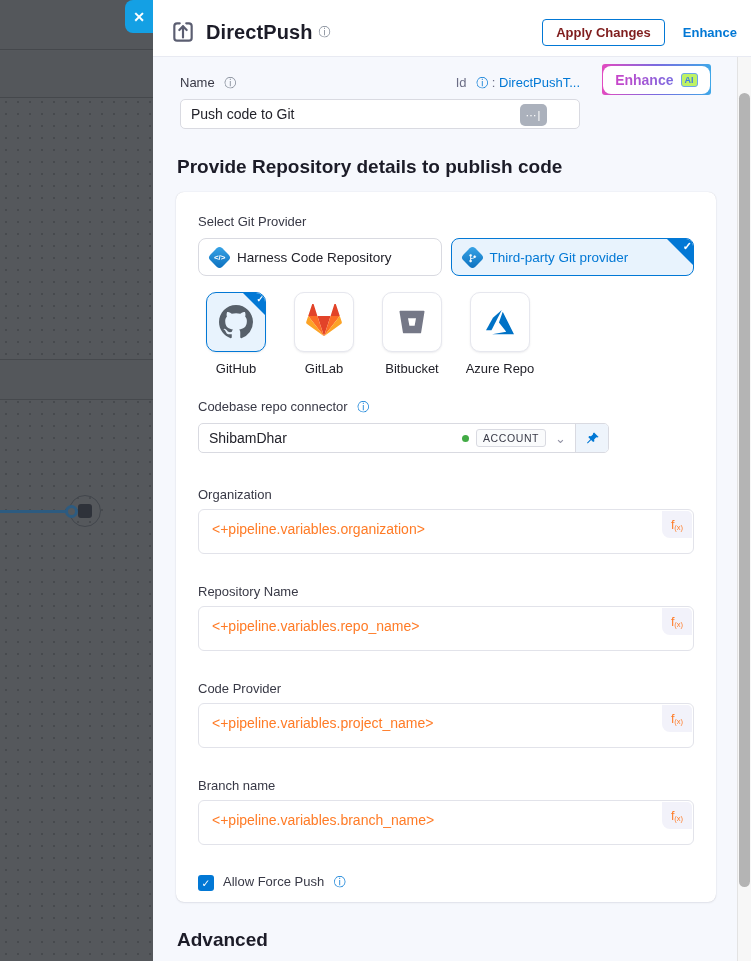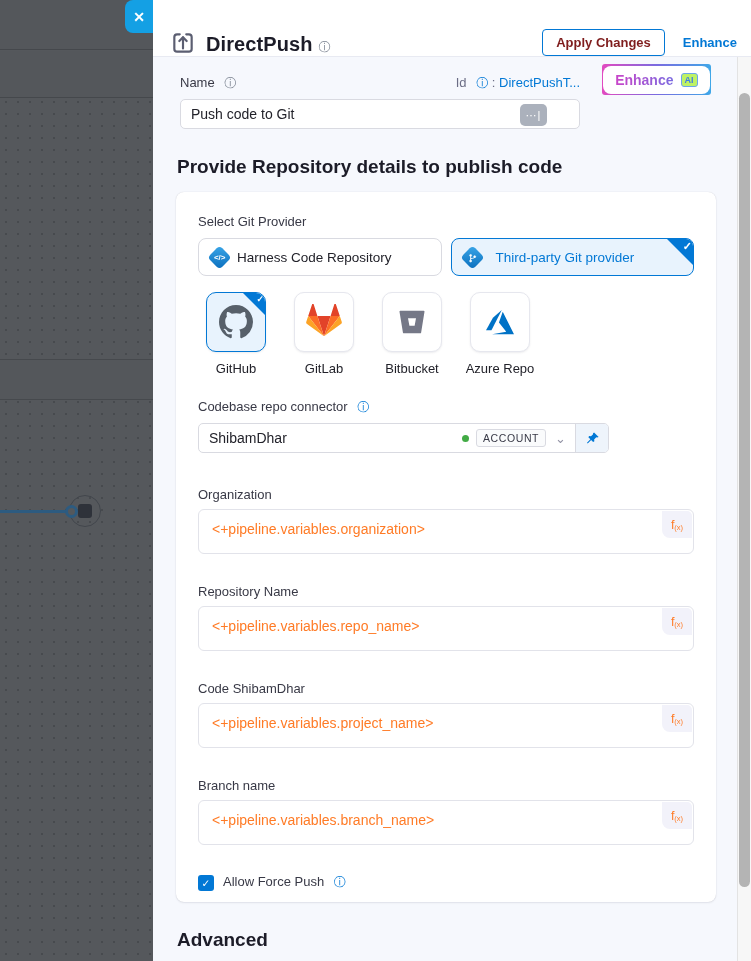--- a/index.html
+++ b/index.html
@@ -16,21 +16,21 @@
   .canvas-band  { position:absolute; left:0; top:359px; width:153px; height:41px; background:#54575b; border-top:1px solid #46494d; border-bottom:1px solid #46494d; }
   .node-line { position:absolute; left:0; top:510px; width:68px; height:3px; background:#2d5b80; }
   .node-ring { position:absolute; left:65px; top:505px; width:13px; height:13px; border:3px solid #2d5b80; border-radius:50%; background:#54585c; }
   .node-circle { position:absolute; left:69px; top:495px; width:32px; height:32px; border:1.5px solid #42464c; border-radius:50%; }
   .node-square { position:absolute; left:78px; top:504px; width:14px; height:14px; background:#2e323a; border-radius:3px; }
   .close-btn { position:absolute; left:125px; top:0; width:28px; height:33px; background:#14a0e4; border-radius:8px 0 0 8px;
     display:flex; align-items:center; justify-content:center; color:#fff; font-size:14px; font-weight:bold; cursor:pointer; }
 
   
   .panel { position:absolute; left:153px; top:0; right:0; bottom:0; background:#ffffff; display:flex; flex-direction:column; }
-  .panel-header { height:57px; flex:0 0 57px; display:flex; align-items:flex-end; padding:8px 14px 0 17px; background:#fff; border-bottom:1px solid #e8eaf2; }
+  .panel-header { height:57px; flex:0 0 57px; display:flex; align-items:center; padding:8px 14px 0 17px; background:#fff; border-bottom:1px solid #e8eaf2; }
   .step-icon { width:26px; height:26px; margin-right:10px; color:#5b5e71; }
   .step-title { font-size:20px; font-weight:700; color:#1c1c28; letter-spacing:.1px; }
   .info-i { font-size:12px; color:#7d8592; margin-left:6px; font-style:normal; }
   .info-i.blue { color:#0278d5; }
   .header-actions { margin-left:auto; display:flex; align-items:center; gap:18px; }
   .btn-outline { border:1px solid #0278d5; color:#7f1d1d; background:#fff; border-radius:4px; padding:5px 13px; font-size:13px; font-weight:600; cursor:pointer; font-family:inherit; }
   .link-btn { color:#0278d5; font-size:13px; font-weight:600; background:none; border:none; cursor:pointer; font-family:inherit; }
 
   .scroll { flex:1; position:relative; background:#f6f8fd; overflow:hidden; }
   .scrollbar-track { position:absolute; right:0; top:0; bottom:0; width:14px; background:#f7f7f7; border-left:1px solid #e3e3e3; }
@@ -57,21 +57,21 @@
   .card { margin:14px 21px 0 23px; background:#fff; border-radius:8px; box-shadow:0 0 1px rgba(40,41,61,.2), 0 1px 2px rgba(96,97,112,.12); padding:22px 22px 0 22px; }
   .card.repo { height:710px; }
 
   .sub-label { font-size:13px; color:#383946; }
 
   
   .opt-row { display:flex; gap:9px; margin-top:9px; }
   .opt-card { flex:1; height:38px; background:#fff; border:1px solid #d9dae1; border-radius:8px; display:flex; align-items:center; padding:0 12px; gap:9px; cursor:pointer; position:relative; overflow:hidden; }
   .opt-card .opt-label { font-size:13.5px; color:#22222a; }
   .opt-card.selected { background:#e8f3fd; border:1.5px solid #0278d5; }
-  .opt-card.selected .opt-label { color:#0278d5; font-weight:500;margin-left:6px; }
+  .opt-card.selected .opt-label { color:#0278d5; font-weight:500; }
   .corner-check { position:absolute; top:0; right:0; width:0; height:0; border-top:26px solid #0278d5; border-left:26px solid transparent; }
   .corner-check span { position:absolute; top:-25px; right:1px; color:#fff; font-size:11px; font-weight:700; }
   .diamond { width:17px; height:17px; border-radius:4px; background:linear-gradient(135deg,#3aa6e8,#0a6ebd); transform:rotate(45deg); display:flex; align-items:center; justify-content:center; flex:0 0 17px; }
   .diamond > * { transform:rotate(-45deg); }
   .diamond .code-glyph { color:#fff; font-size:8px; font-weight:700; letter-spacing:0; }
 
   
   .tiles { display:flex; gap:28px; margin:16px 0 0 8px; }
   .tile-col { width:60px; display:flex; flex-direction:column; align-items:center; }
   .tile { width:60px; height:60px; background:#fff; border:1px solid #e6e7ee; border-radius:10px; box-shadow:0 1px 2px rgba(96,97,112,.12); display:flex; align-items:center; justify-content:center; cursor:pointer; position:relative; overflow:hidden; }
@@ -277,21 +277,21 @@
             <div class="exp-input">
               <span>&lt;+pipeline.variables.repo_name&gt;</span>
               <span class="fx-badge">
                   <span>f</span>
                   <span class="sub">(x)</span>
                 </span>
             </div>
           </div>
 
           <div class="exp-group">
-            <div class="sub-label">Code ShibamDhar</div>
+            <div class="sub-label">Code Provider</div>
             <div class="exp-input">
               <span>&lt;+pipeline.variables.project_name&gt;</span>
               <span class="fx-badge">
                   <span>f</span>
                   <span class="sub">(x)</span>
                 </span>
             </div>
           </div>
 
           <div class="exp-group">

